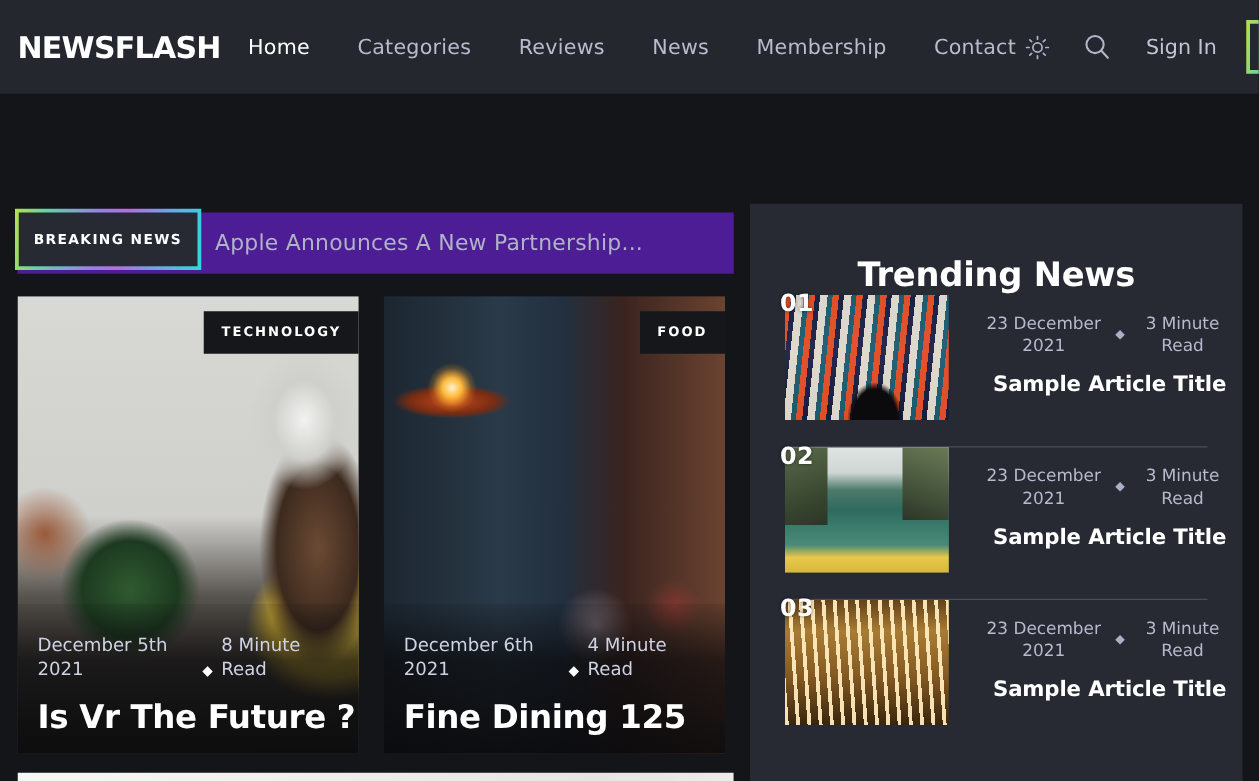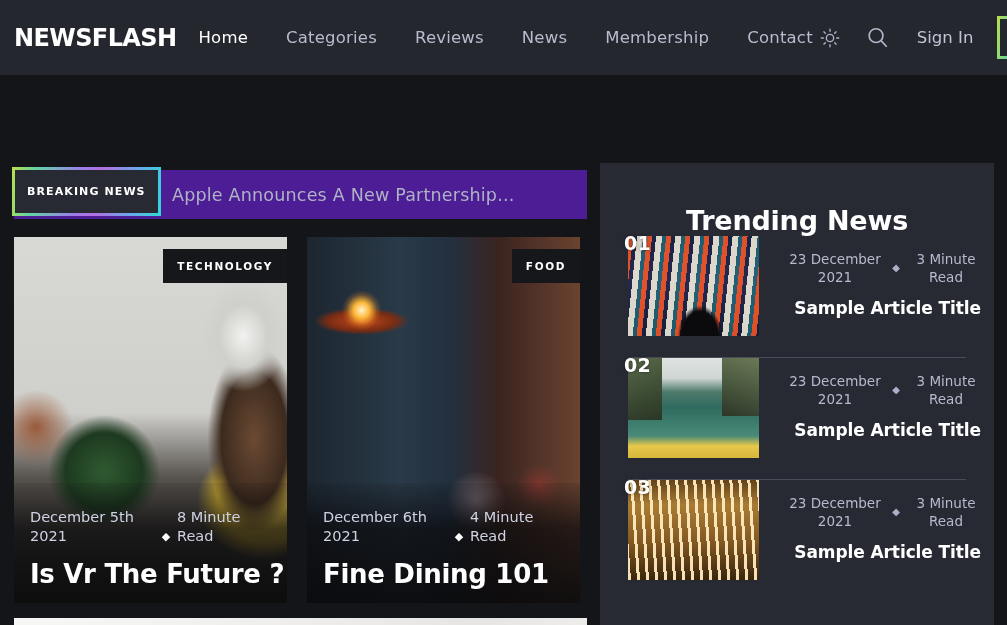--- a/index.html
+++ b/index.html
@@ -271,21 +271,21 @@
 
   <div class="card" id="card-food">
     <div class="photo ph-food"></div>
     <div class="shade"></div>
     <div class="tag">FOOD</div>
     <div class="meta">
       <div class="d1">December 6th 2021</div>
       <div class="sep">◆</div>
       <div class="d2">4 Minute Read</div>
     </div>
-    <div class="headline">Fine Dining 101</div>
+    <div class="headline">Fine Dining 125</div>
   </div>
 
   <div class="card" id="card-health">
     <div class="photo ph-health"></div>
 
   </div>
 
   <aside id="trending">
     <div id="trending-title">Trending News</div>
 

